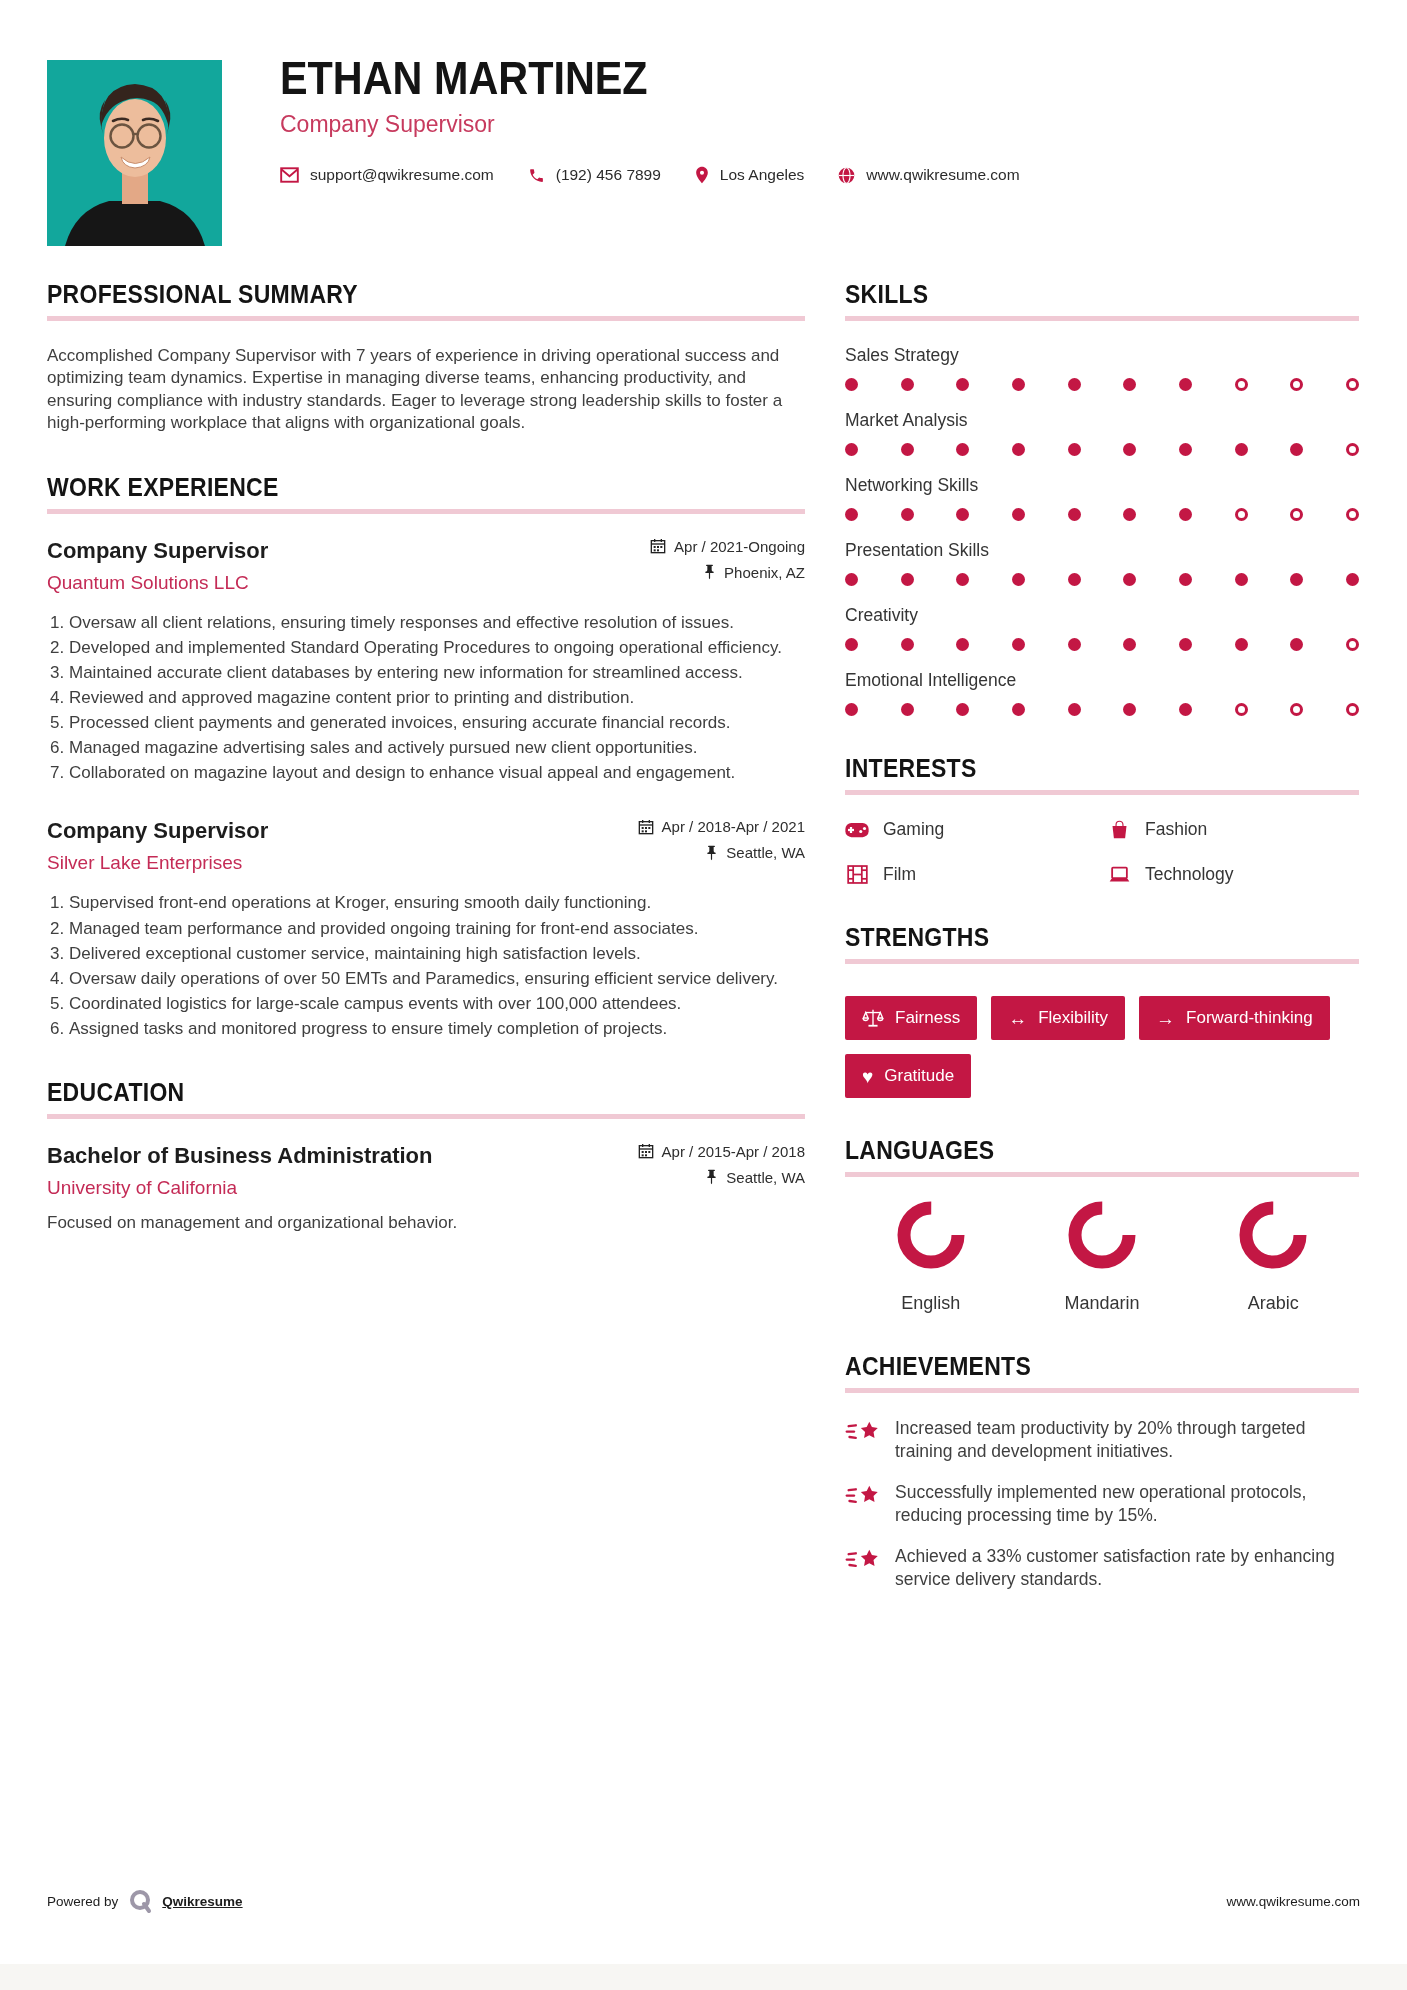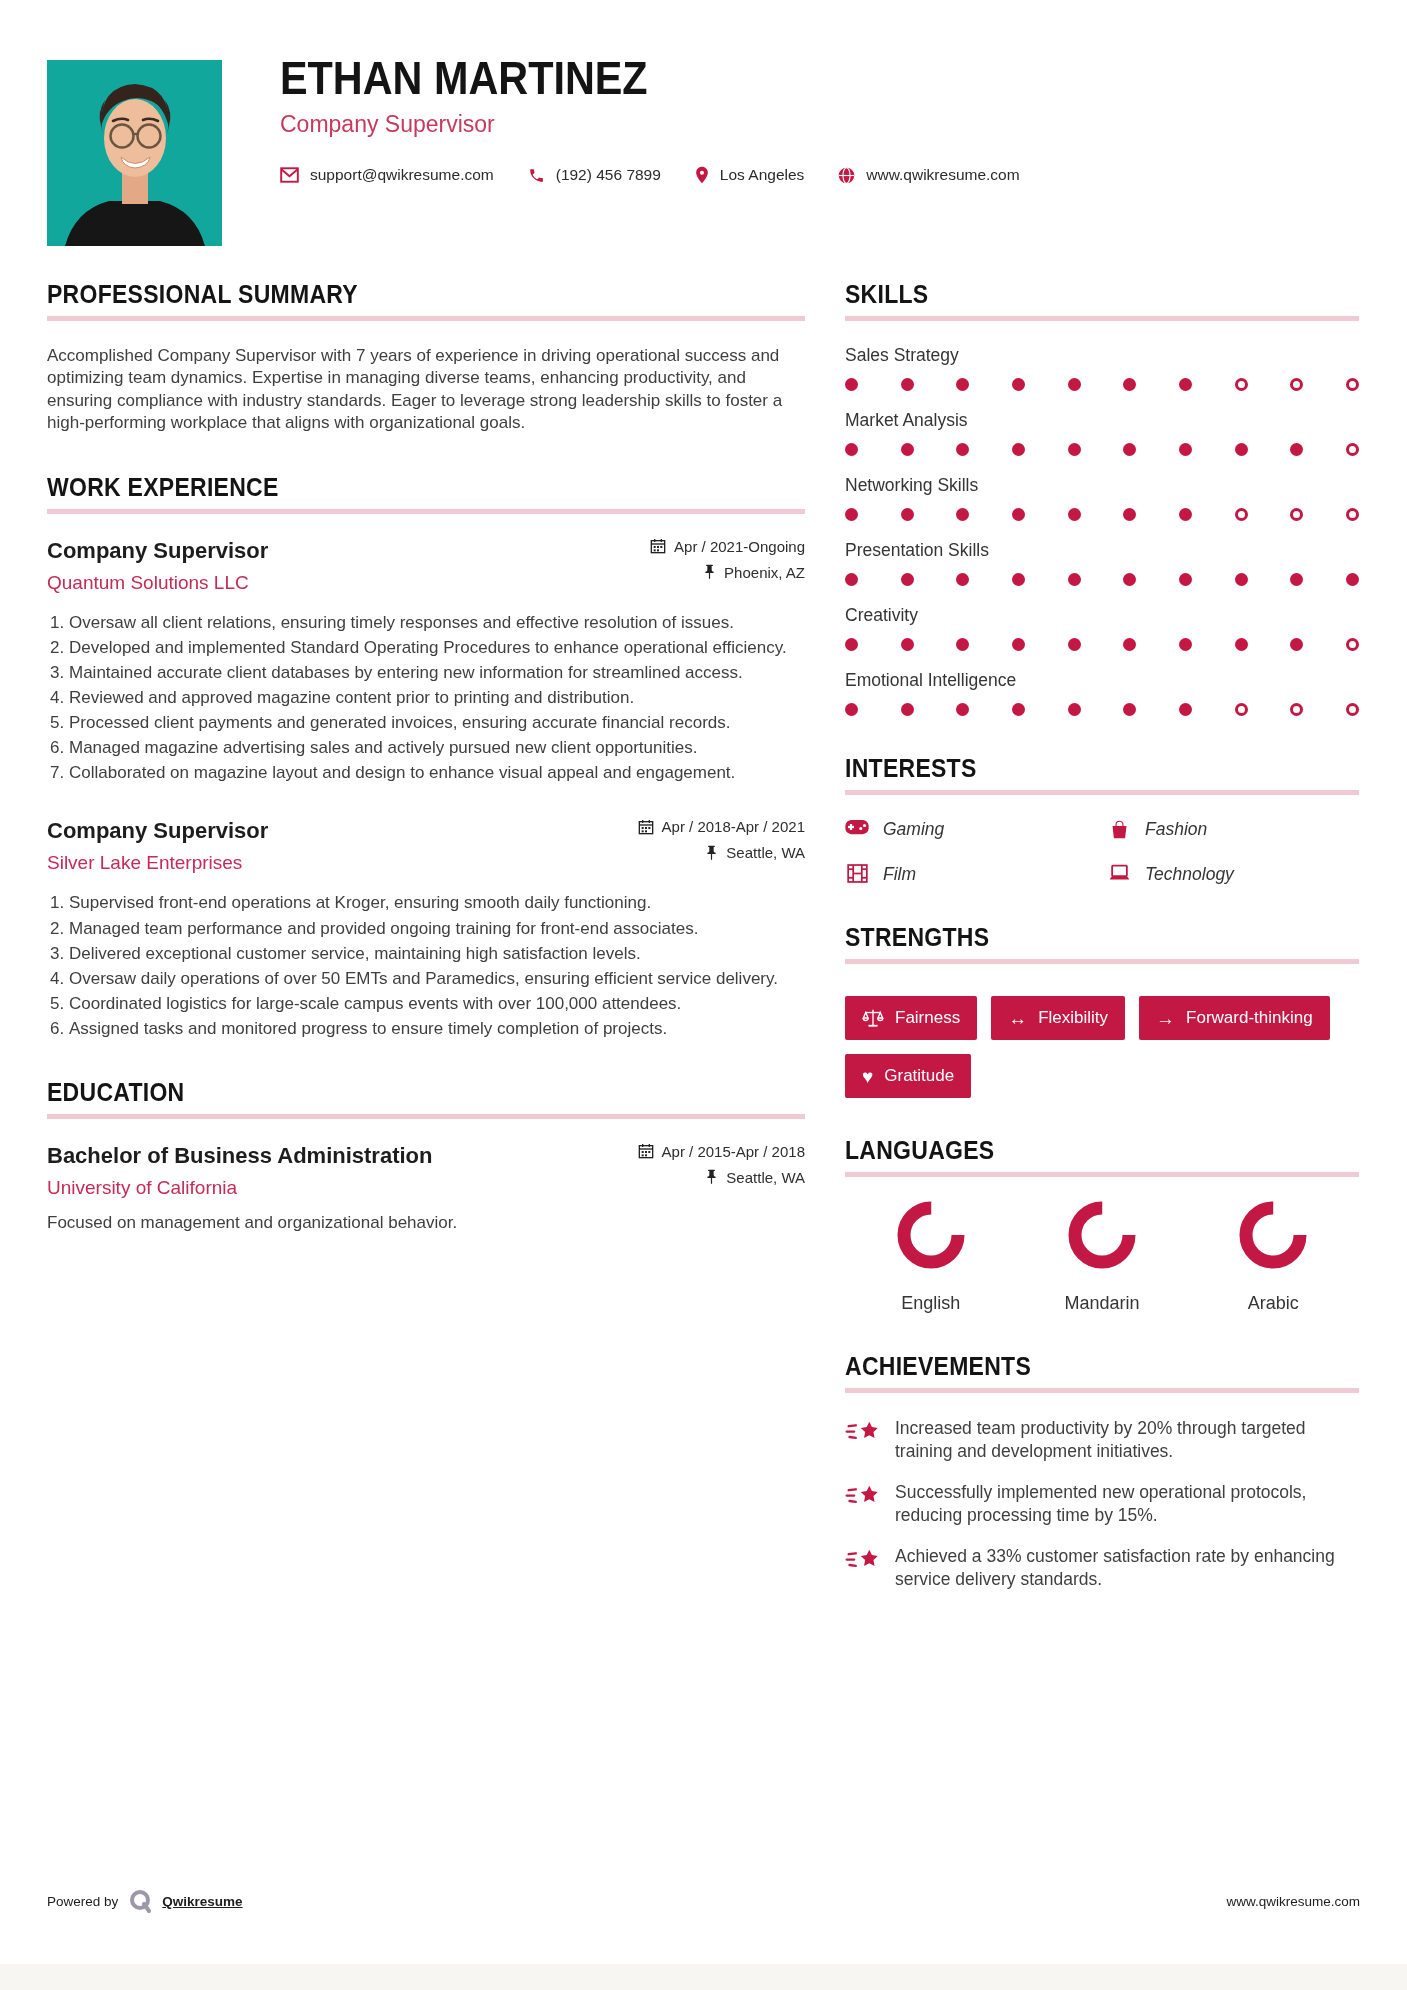--- a/index.html
+++ b/index.html
@@ -51,21 +51,21 @@
 
   
   .skill-row { margin-bottom:19px; }
   .skill-label { font-size:17.5px; color:#353535; margin-bottom:12px; }
   .dots { display:flex; justify-content:space-between; align-items:center; }
   .dot { width:13px; height:13px; border-radius:50%; background:#C31744; }
   .dot.empty { background:#fff; border:3px solid #C31744; }
 
   
   .interests-grid { display:grid; grid-template-columns:1fr 1fr; row-gap:24px; column-gap:10px; }
-  .interest { display:flex; align-items:flex-start; font-size:17.5px; color:#353535;font-style:italic; }
+  .interest { display:flex; align-items:center; font-size:17.5px; color:#353535; }
   .interest .iicon { display:inline-flex; margin-right:14px; width:24px; justify-content:center; }
 
   
   .badges { display:flex; flex-wrap:wrap; gap:14px 14px;margin-top:32px; }
   .badge {
     background:#C31744; color:#fff; display:inline-flex; align-items:center;
     padding:12px 17px; font-size:17px; border-radius:2px;
   }
   .badge .bicon { display:inline-flex; margin-right:11px; font-size:19px; line-height:1; }
 
@@ -197,21 +197,21 @@
                   <svg width="13" height="16" viewBox="0 0 24 28">
                       <path d="M16 10V3h1.2c.7 0 1.3-.6 1.3-1.3S17.9.5 17.2.5H6.8c-.7 0-1.3.6-1.3 1.2S6.1 3 6.8 3H8v7c0 2-1.6 3.6-3.6 3.6V16h6.5v9.5l1.1 2 1.1-2V16h6.5v-2.4c-2 0-3.6-1.6-3.6-3.6z" fill="#222"></path>
                     </svg>
                 </span>
                 <span>Phoenix, AZ</span>
               </div>
             </div>
           </div>
           <ol>
             <li>Oversaw all client relations, ensuring timely responses and effective resolution of issues.</li>
-            <li>Developed and implemented Standard Operating Procedures to enhance operational efficiency.</li>
+            <li>Developed and implemented Standard Operating Procedures to ongoing operational efficiency.</li>
             <li>Maintained accurate client databases by entering new information for streamlined access.</li>
             <li>Reviewed and approved magazine content prior to printing and distribution.</li>
             <li>Processed client payments and generated invoices, ensuring accurate financial records.</li>
             <li>Managed magazine advertising sales and actively pursued new client opportunities.</li>
             <li>Collaborated on magazine layout and design to enhance visual appeal and engagement.</li>
           </ol>
         </div>
 
         <div class="entry">
           <div class="entry-head">

